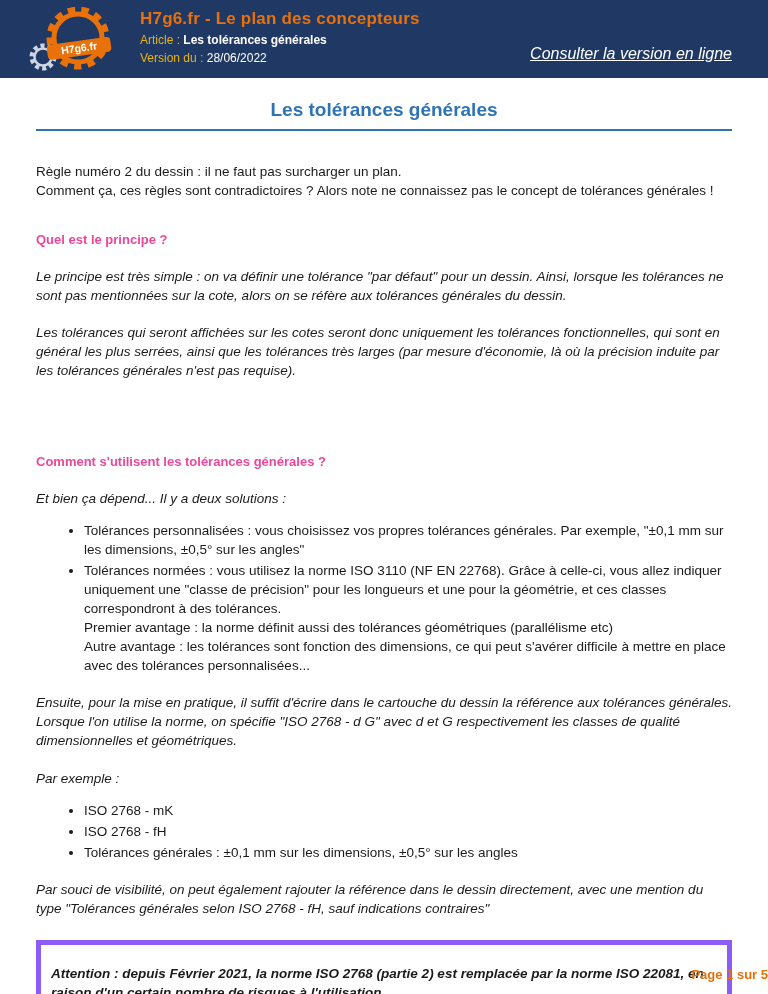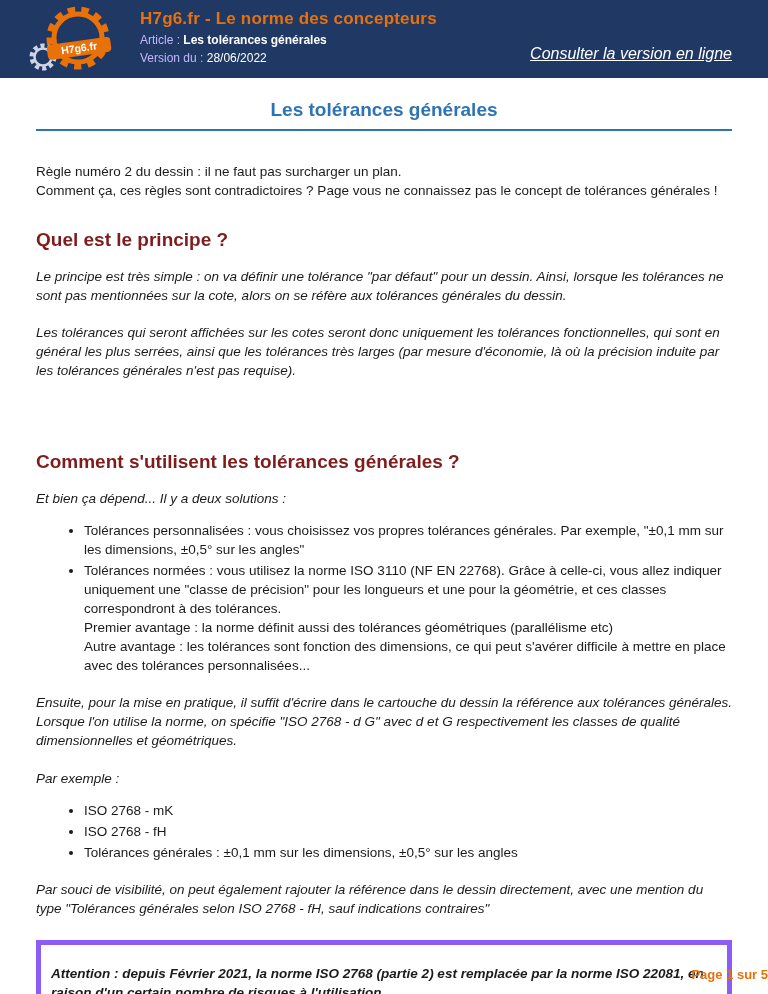--- a/index.html
+++ b/index.html
@@ -11,36 +11,36 @@
   }
 
   
   .topbar {
     background: #1F3864; height: 78px; position: relative; color: #fff;
   }
   .logo { position: absolute; left: 22px; top: 4px; width: 106px; height: 70px; }
   .head-text { position: absolute; left: 140px; top: 9px; }
   .site-title { color: #E8710A; font-size: 17px; font-weight: bold; letter-spacing: .2px; }
   .meta-line { font-size: 12px; margin-top: 4px; }
-  .meta-label { color: #c4b5fd; }
+  .meta-label { color: #eab308; }
   .meta-strong { color: #ffffff; font-weight: bold; }
   .meta-val { color: #ffffff; text-align: right; }
   .online-link {
     position: absolute; right: 36px; bottom: 15px;
     color: #ffffff; font-size: 16px; font-style: italic;
     text-decoration: underline; cursor: pointer;
   }
 
   
   .content { padding: 14px 36px 0; color: #1b1b1b; font-size: 13.5px; line-height: 19px; }
   .doc-title { text-align: center; color: #2E74B5; font-size: 19px; font-weight: bold; padding: 8px 0 10px; }
   .title-rule { border-bottom: 2px solid #2E74B5; margin-bottom: 12px; }
 
   .block { margin-top: 14px; }
-  .sec-heading { color: #7f1d1d; font-size: 19px; font-weight: bold; margin-top: 30px; }
+  .sec-heading { color: #ec4899; font-size: 13px; font-weight: bold; margin-top: 30px; }
   .sec-heading.big-gap { margin-top: 72px; }
   .para-gap { margin-top: 18px; font-style: italic; }
 
   ul.bullets { margin: 13px 0 0 30px; padding-left: 18px; }
   ul.bullets li { margin-bottom: 2px; }
 
   .warning-box {
     border: 5px solid #8b5cf6; margin-top: 22px; padding: 19px 10px;
     font-weight: bold; font-style: italic;
   }
@@ -70,21 +70,21 @@
         </g>
 
         <g transform="rotate(-8 56 44)">
           <rect x="25" y="37" width="64" height="15" rx="4" fill="#E8710A"></rect>
           <text x="57" y="48" text-anchor="middle" font-size="10.5" font-weight="bold" fill="#ffffff">H7g6.fr</text>
         </g>
       </svg>
     </div>
 
     <div class="head-text">
-      <div class="site-title">H7g6.fr - Le norme des concepteurs</div>
+      <div class="site-title">H7g6.fr - Le plan des concepteurs</div>
       <div class="meta-line">
         <span class="meta-label">Article :</span>
         <span class="meta-strong">Les tolérances générales</span>
       </div>
       <div class="meta-line">
         <span class="meta-label">Version du :</span>
         <span class="meta-val">28/06/2022</span>
       </div>
     </div>
 
@@ -92,21 +92,21 @@
   </header>
 
   <main class="content">
 
     <h1 class="doc-title">Les tolérances générales</h1>
     <div class="title-rule"></div>
 
     <p>
       <br>
       <span>Règle numéro 2 du dessin : il ne faut pas surcharger un plan.</span><br>
-      <span>Comment ça, ces règles sont contradictoires ? Page vous ne connaissez pas le concept de tolérances générales !</span>
+      <span>Comment ça, ces règles sont contradictoires ? Alors note ne connaissez pas le concept de tolérances générales !</span>
     </p>
 
     <h2 class="sec-heading">Quel est le principe ?</h2>
 
     <p class="block para-gap">Le principe est très simple : on va définir une tolérance "par défaut" pour un dessin. Ainsi, lorsque les tolérances ne sont pas mentionnées sur la cote, alors on se réfère aux tolérances générales du dessin.</p>
     <p class="block para-gap">Les tolérances qui seront affichées sur les cotes seront donc uniquement les tolérances fonctionnelles, qui sont en général les plus serrées, ainsi que les tolérances très larges (par mesure d'économie, là où la précision induite par les tolérances générales n'est pas requise).</p>
 
     <h2 class="sec-heading big-gap">Comment s'utilisent les tolérances générales ?</h2>
 
     <p class="block para-gap">Et bien ça dépend... Il y a deux solutions :</p>

